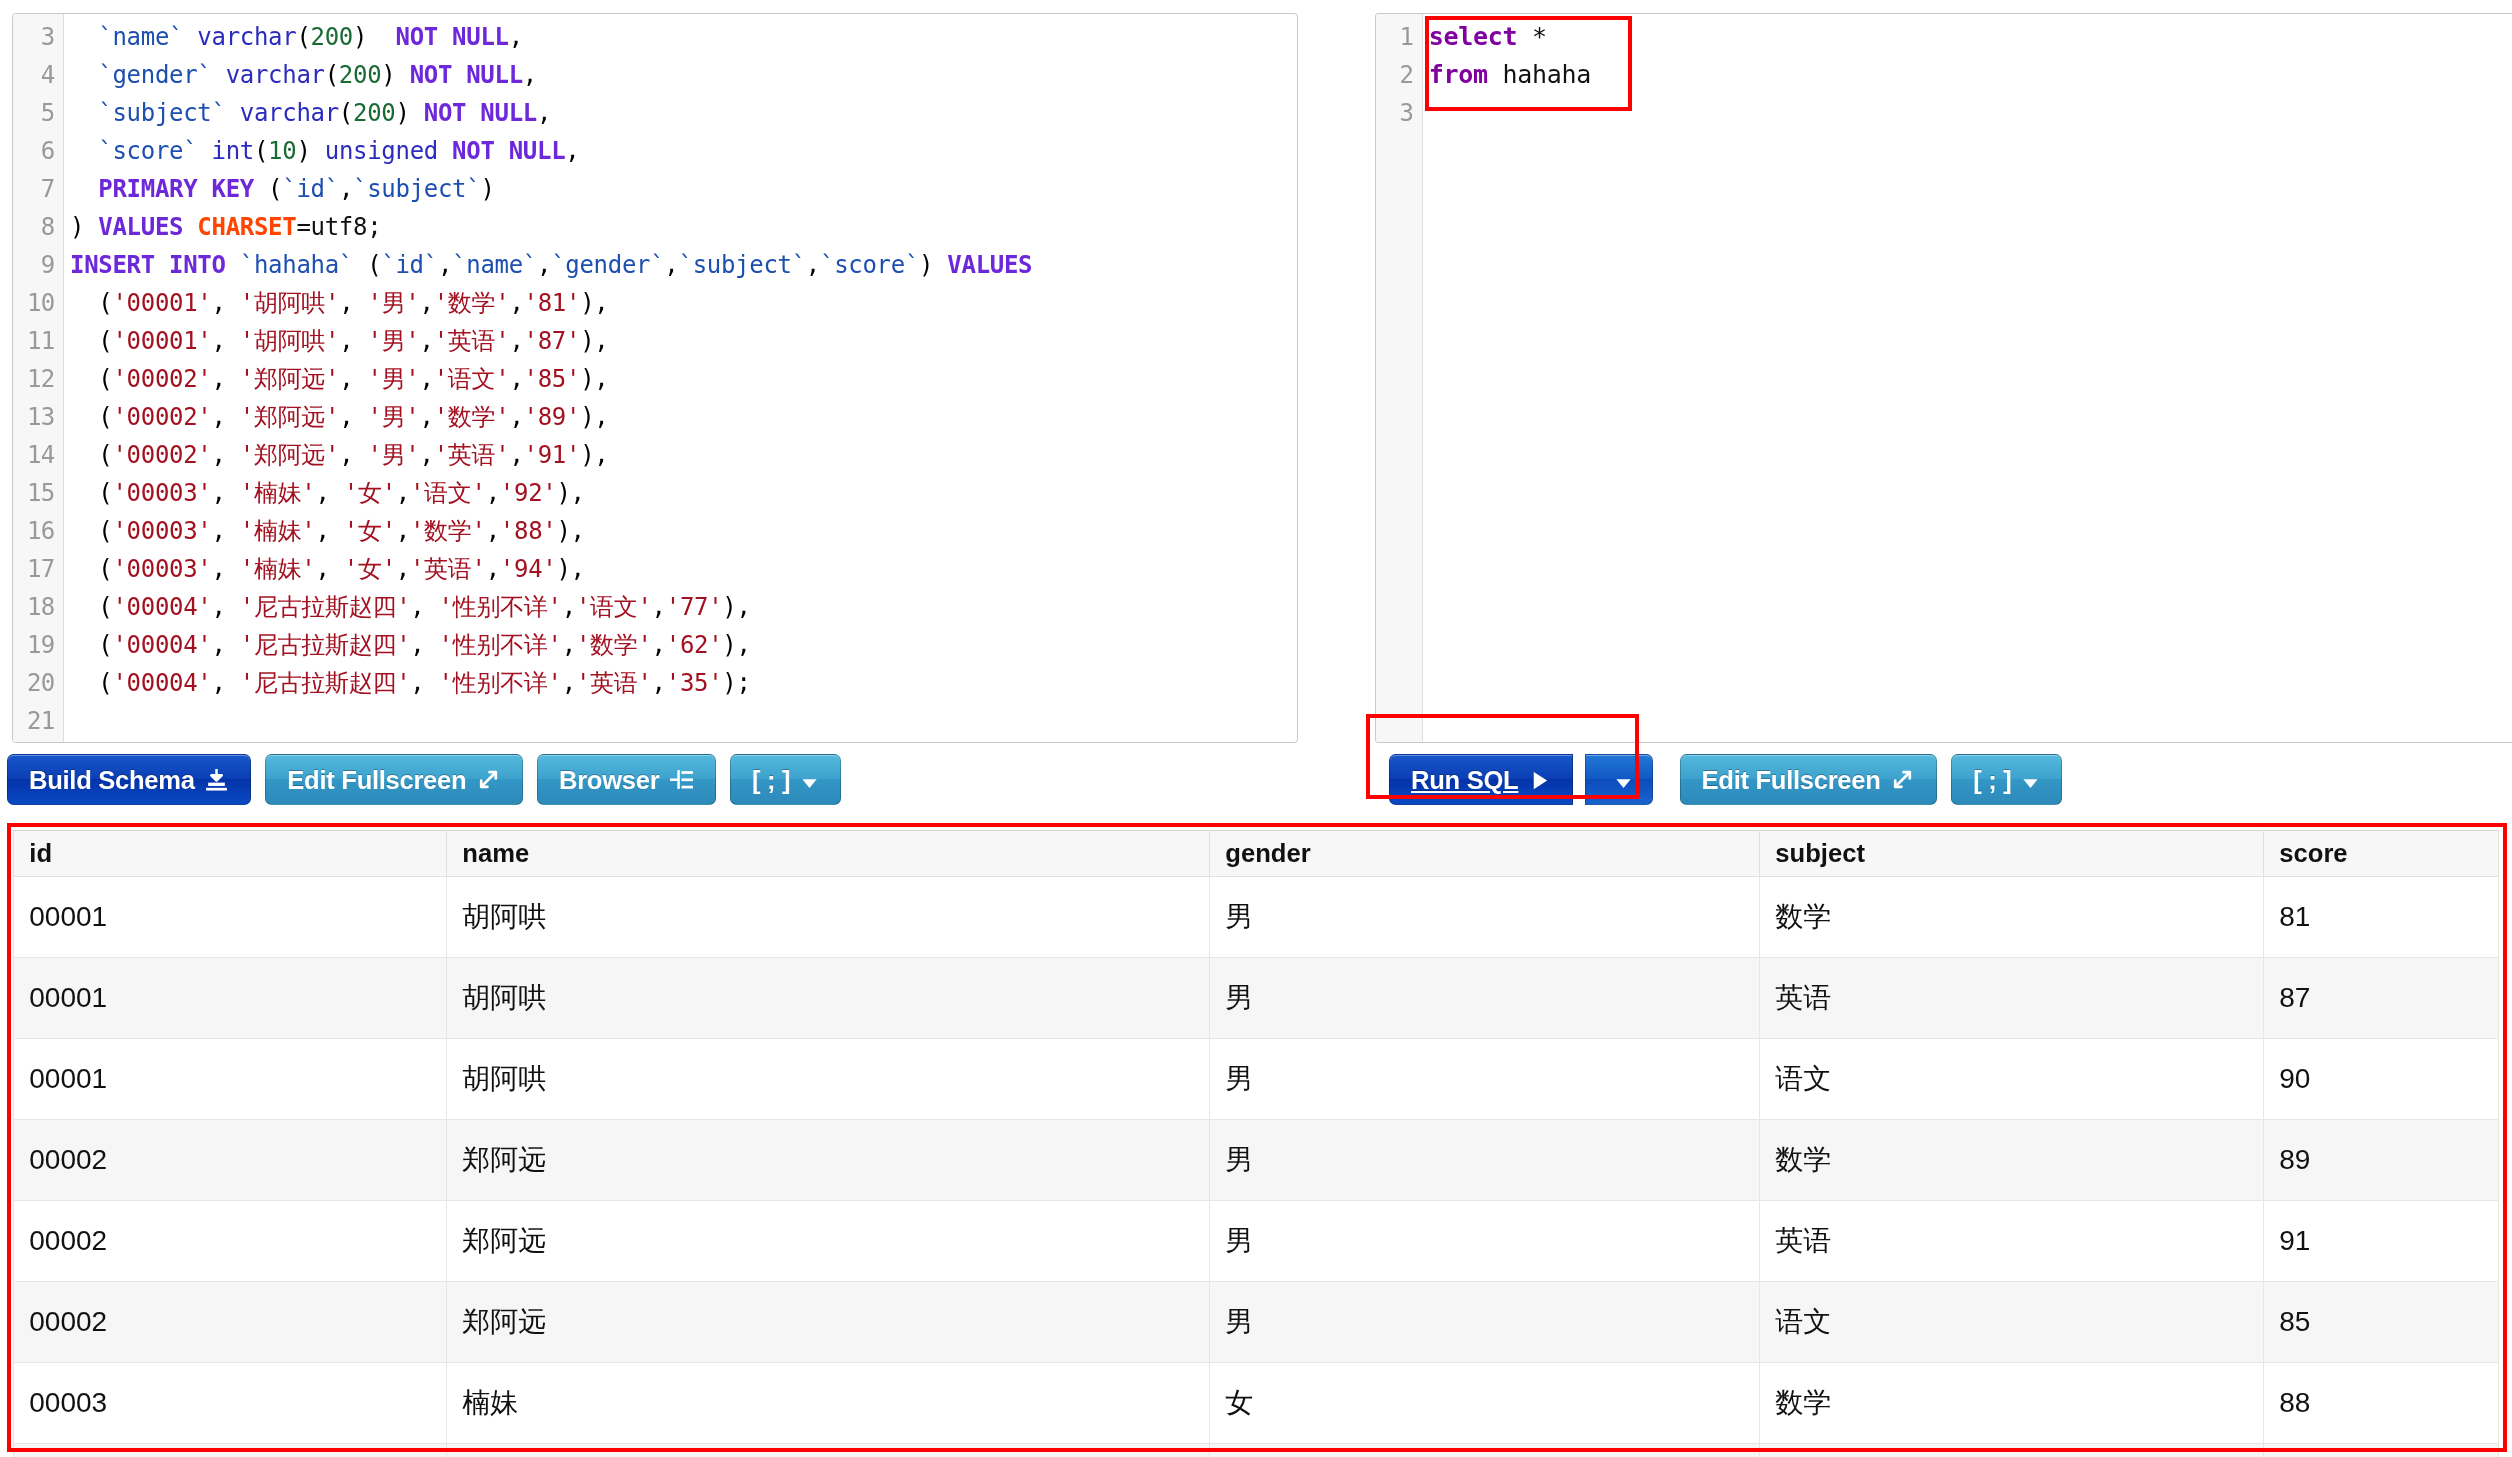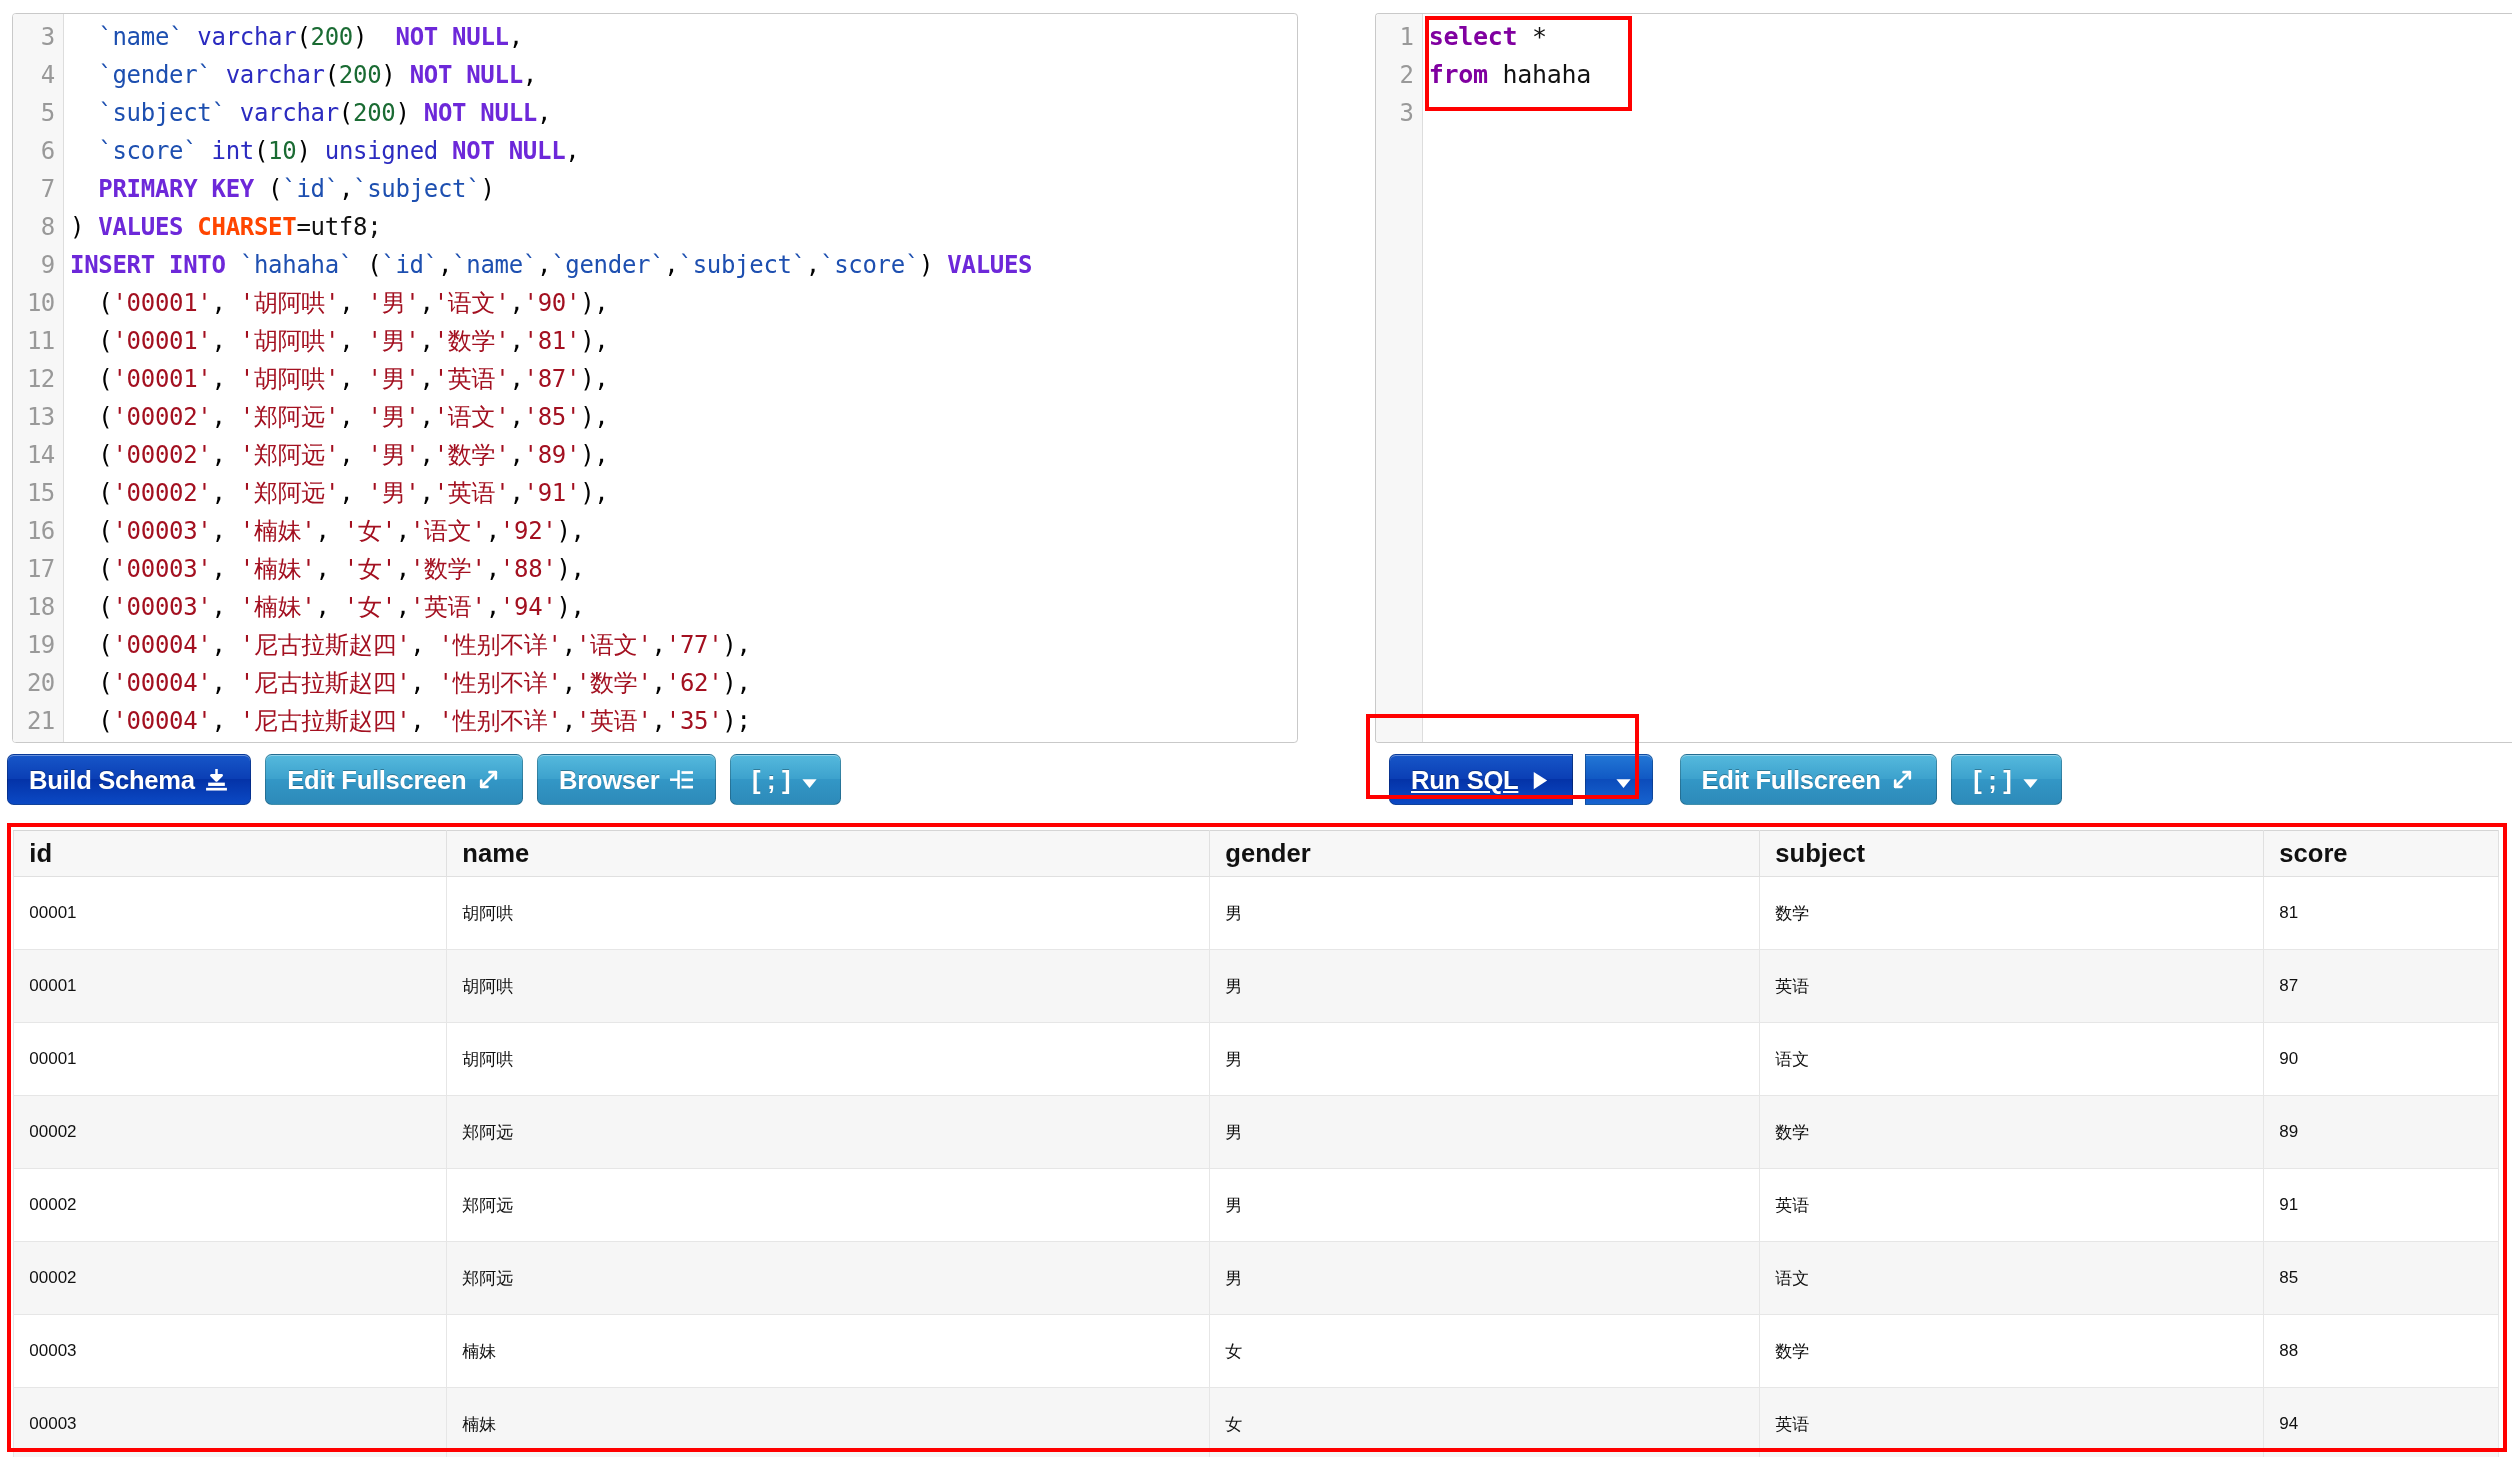--- a/index.html
+++ b/index.html
@@ -147,21 +147,21 @@
     font-weight:bold;
     padding:8px 15px;
     background:#f7f7f7;
     border:0.9px solid #e0e0e0;
     border-top:0.9px solid #d5d5d5;
     font-size:25.6px;
   }
   #results td{
     padding:21px 15px;
     border:0.9px solid #e6e6e6;
-    font-size:17px;
+    font-size:28px;
     height:30px;
   }
   #results tbody tr:nth-child(odd) td{background:#ffffff;}
   #results tbody tr:nth-child(even) td{background:#f6f6f6;}
 </style>
 </head>
 <body>
 
 <div class="panes">
 
@@ -189,21 +189,20 @@
           <span class="ln">21</span>
         </div>
       <div class="code">
           <span class="cl"><span class="plain">  </span><span class="ident">`name`</span><span class="plain"> </span><span class="type">varchar</span><span class="punc">(</span><span class="num">200</span><span class="punc">)</span><span class="plain">  </span><span class="kw">NOT NULL</span><span class="punc">,</span></span>
           <span class="cl"><span class="plain">  </span><span class="ident">`gender`</span><span class="plain"> </span><span class="type">varchar</span><span class="punc">(</span><span class="num">200</span><span class="punc">) </span><span class="kw">NOT NULL</span><span class="punc">,</span></span>
           <span class="cl"><span class="plain">  </span><span class="ident">`subject`</span><span class="plain"> </span><span class="type">varchar</span><span class="punc">(</span><span class="num">200</span><span class="punc">) </span><span class="kw">NOT NULL</span><span class="punc">,</span></span>
           <span class="cl"><span class="plain">  </span><span class="ident">`score`</span><span class="plain"> </span><span class="type">int</span><span class="punc">(</span><span class="num">10</span><span class="punc">) </span><span class="type">unsigned</span><span class="plain"> </span><span class="kw">NOT NULL</span><span class="punc">,</span></span>
           <span class="cl"><span class="plain">  </span><span class="kw">PRIMARY KEY</span><span class="punc"> (</span><span class="ident">`id`</span><span class="punc">,</span><span class="ident">`subject`</span><span class="punc">)</span></span>
           <span class="cl"><span class="punc">) </span><span class="kw">VALUES</span><span class="plain"> </span><span class="charset">CHARSET</span><span class="plain">=utf8;</span></span>
           <span class="cl"><span class="kw">INSERT INTO</span><span class="plain"> </span><span class="ident">`hahaha`</span><span class="punc"> (</span><span class="ident">`id`</span><span class="punc">,</span><span class="ident">`name`</span><span class="punc">,</span><span class="ident">`gender`</span><span class="punc">,</span><span class="ident">`subject`</span><span class="punc">,</span><span class="ident">`score`</span><span class="punc">) </span><span class="kw">VALUES</span></span>
-          <span class="cl"><span class="punc">  (</span><span class="str">'00001'</span><span class="punc">, </span><span class="str">'胡阿哄'</span><span class="punc">, </span><span class="str">'男'</span><span class="punc">,</span><span class="str">'语文'</span><span class="punc">,</span><span class="str">'90'</span><span class="punc">),</span></span>
           <span class="cl"><span class="punc">  (</span><span class="str">'00001'</span><span class="punc">, </span><span class="str">'胡阿哄'</span><span class="punc">, </span><span class="str">'男'</span><span class="punc">,</span><span class="str">'数学'</span><span class="punc">,</span><span class="str">'81'</span><span class="punc">),</span></span>
           <span class="cl"><span class="punc">  (</span><span class="str">'00001'</span><span class="punc">, </span><span class="str">'胡阿哄'</span><span class="punc">, </span><span class="str">'男'</span><span class="punc">,</span><span class="str">'英语'</span><span class="punc">,</span><span class="str">'87'</span><span class="punc">),</span></span>
           <span class="cl"><span class="punc">  (</span><span class="str">'00002'</span><span class="punc">, </span><span class="str">'郑阿远'</span><span class="punc">, </span><span class="str">'男'</span><span class="punc">,</span><span class="str">'语文'</span><span class="punc">,</span><span class="str">'85'</span><span class="punc">),</span></span>
           <span class="cl"><span class="punc">  (</span><span class="str">'00002'</span><span class="punc">, </span><span class="str">'郑阿远'</span><span class="punc">, </span><span class="str">'男'</span><span class="punc">,</span><span class="str">'数学'</span><span class="punc">,</span><span class="str">'89'</span><span class="punc">),</span></span>
           <span class="cl"><span class="punc">  (</span><span class="str">'00002'</span><span class="punc">, </span><span class="str">'郑阿远'</span><span class="punc">, </span><span class="str">'男'</span><span class="punc">,</span><span class="str">'英语'</span><span class="punc">,</span><span class="str">'91'</span><span class="punc">),</span></span>
           <span class="cl"><span class="punc">  (</span><span class="str">'00003'</span><span class="punc">, </span><span class="str">'楠妹'</span><span class="punc">, </span><span class="str">'女'</span><span class="punc">,</span><span class="str">'语文'</span><span class="punc">,</span><span class="str">'92'</span><span class="punc">),</span></span>
           <span class="cl"><span class="punc">  (</span><span class="str">'00003'</span><span class="punc">, </span><span class="str">'楠妹'</span><span class="punc">, </span><span class="str">'女'</span><span class="punc">,</span><span class="str">'数学'</span><span class="punc">,</span><span class="str">'88'</span><span class="punc">),</span></span>
           <span class="cl"><span class="punc">  (</span><span class="str">'00003'</span><span class="punc">, </span><span class="str">'楠妹'</span><span class="punc">, </span><span class="str">'女'</span><span class="punc">,</span><span class="str">'英语'</span><span class="punc">,</span><span class="str">'94'</span><span class="punc">),</span></span>
           <span class="cl"><span class="punc">  (</span><span class="str">'00004'</span><span class="punc">, </span><span class="str">'尼古拉斯赵四'</span><span class="punc">, </span><span class="str">'性别不详'</span><span class="punc">,</span><span class="str">'语文'</span><span class="punc">,</span><span class="str">'77'</span><span class="punc">),</span></span>
           <span class="cl"><span class="punc">  (</span><span class="str">'00004'</span><span class="punc">, </span><span class="str">'尼古拉斯赵四'</span><span class="punc">, </span><span class="str">'性别不详'</span><span class="punc">,</span><span class="str">'数学'</span><span class="punc">,</span><span class="str">'62'</span><span class="punc">),</span></span>

